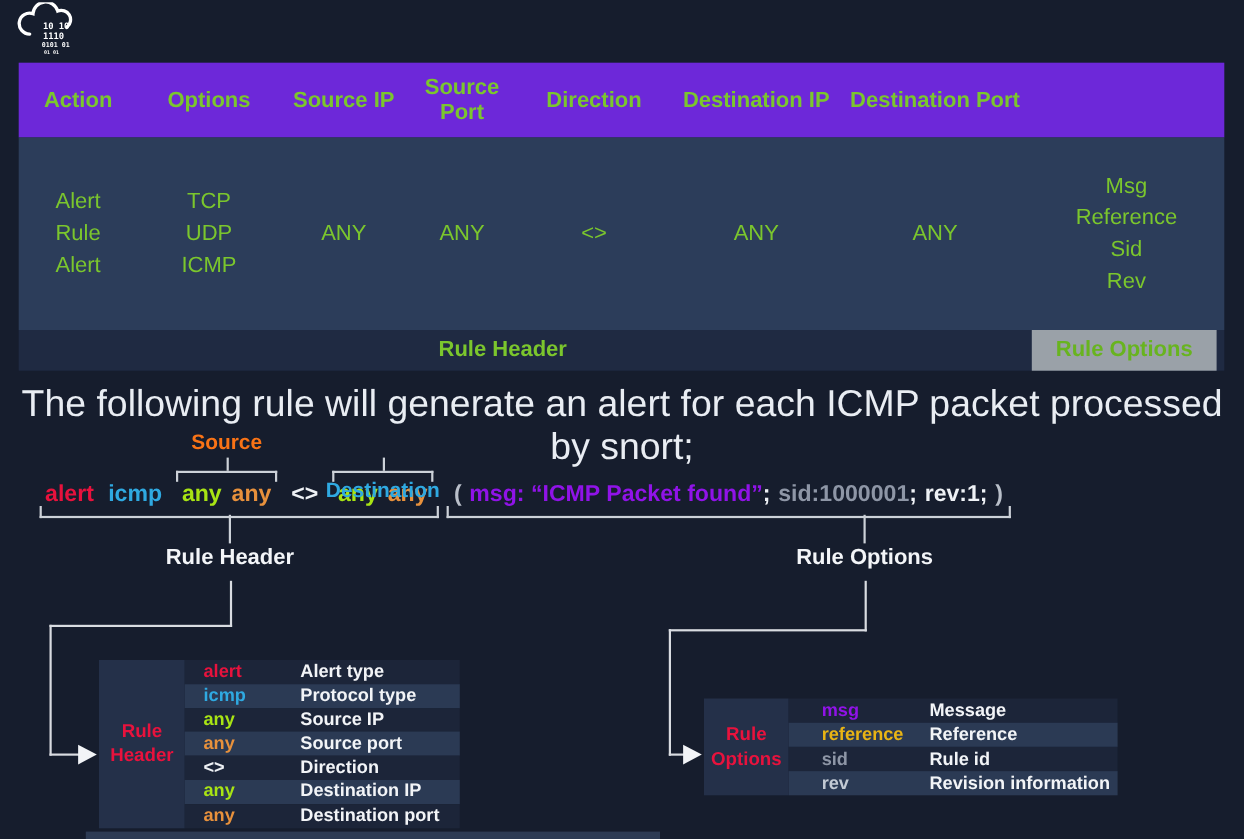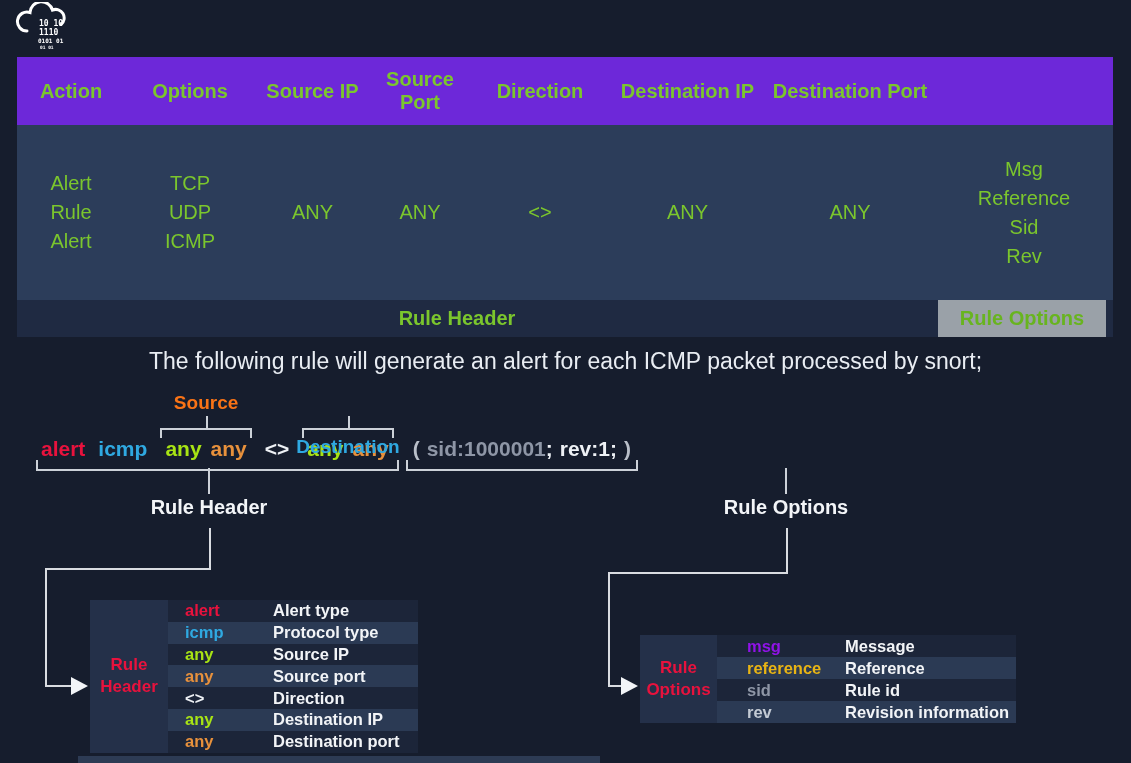--- a/index.html
+++ b/index.html
@@ -19,21 +19,21 @@
   .mbody{background:#2c3d5a;height:175px;}
   .mbody .cell{display:flex;flex-direction:column;align-items:center;justify-content:center;
     color:#7bc62d;font-size:20px;line-height:29px;}
   .mfoot{position:relative;height:37px;background:#1f2a42;}
   .mfoot .zone-a{position:absolute;left:0;top:0;bottom:0;width:880px;display:flex;
     align-items:center;justify-content:center;color:#7bc62d;font-weight:bold;font-size:20px;}
   .mfoot .zone-b{position:absolute;right:7px;top:0;bottom:0;width:168px;background:#9aa1a8;
     display:flex;align-items:center;justify-content:center;color:#68b41f;font-weight:bold;font-size:20px;}
   
   .caption{position:absolute;top:348px;left:0;width:100%;text-align:center;
-    color:#e9edf3;font-size:23px;font-weight:normal;}
+    color:#e9edf3;font-size:34px;font-weight:normal;}
   
   .rule-row{position:absolute;left:38px;top:436px;height:26px;display:flex;align-items:center;
     gap:11px;font-weight:bold;font-size:21px;white-space:nowrap;}
   .part{position:relative;display:flex;align-items:center;}
   .part-header{gap:13px;padding:0 3px;}
   .part-options{gap:7px;padding:0 5px;}
   .underbrace{position:absolute;left:-2px;right:-2px;top:23px;height:9px;
     border:2px solid #ccd1d8;border-top:none;}
   .any-grp{position:relative;display:flex;gap:9px;padding:0 5px;}
   .overbrace{position:absolute;left:0;right:0;top:-9px;height:8px;
@@ -164,20 +164,21 @@
       <span class="grp-label" style="color: rgb(47, 169, 225); margin-top: 44px;">Destination</span>
       <span class="grp-stem"></span>
       <span class="overbrace"></span>
       <span style="color: rgb(168, 228, 20);">any</span>
       <span style="color: rgb(232, 145, 60);">any</span>
     </span>
     <span class="underbrace"></span>
   </div>
   <div class="part part-options">
     <span class="ltgray">(</span>
+    <span><span style="color: rgb(144, 19, 232);">msg: “ICMP Packet found”</span><span class="white">;</span></span>
     <span><span style="color: rgb(142, 150, 166);">sid:1000001</span><span class="white">;</span></span>
     <span class="white">rev:1;</span>
     <span class="ltgray">)</span>
     <span class="underbrace"></span>
   </div>
 </div>
 
 <div class="stem" id="stem-left"></div>
 <div class="stem" id="stem-right"></div>
 <div class="zone-label" id="zl-left">Rule Header</div>

